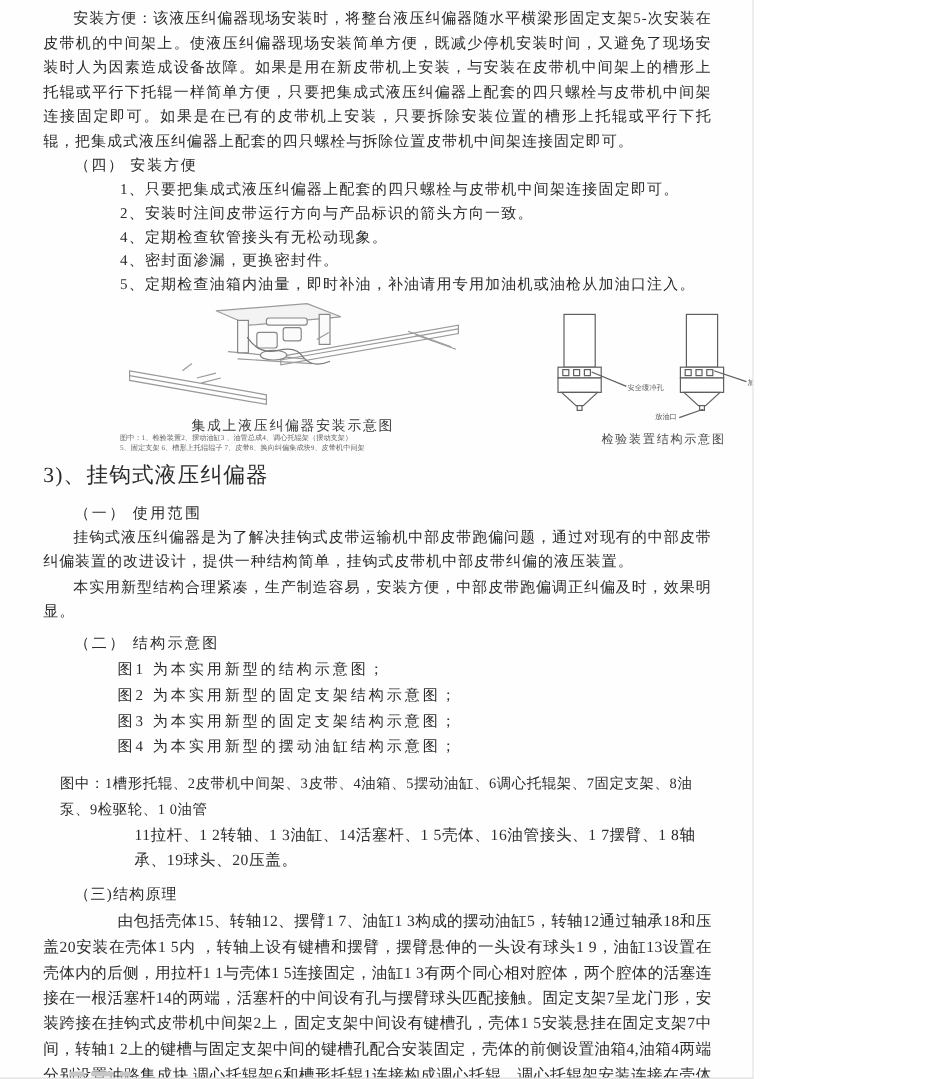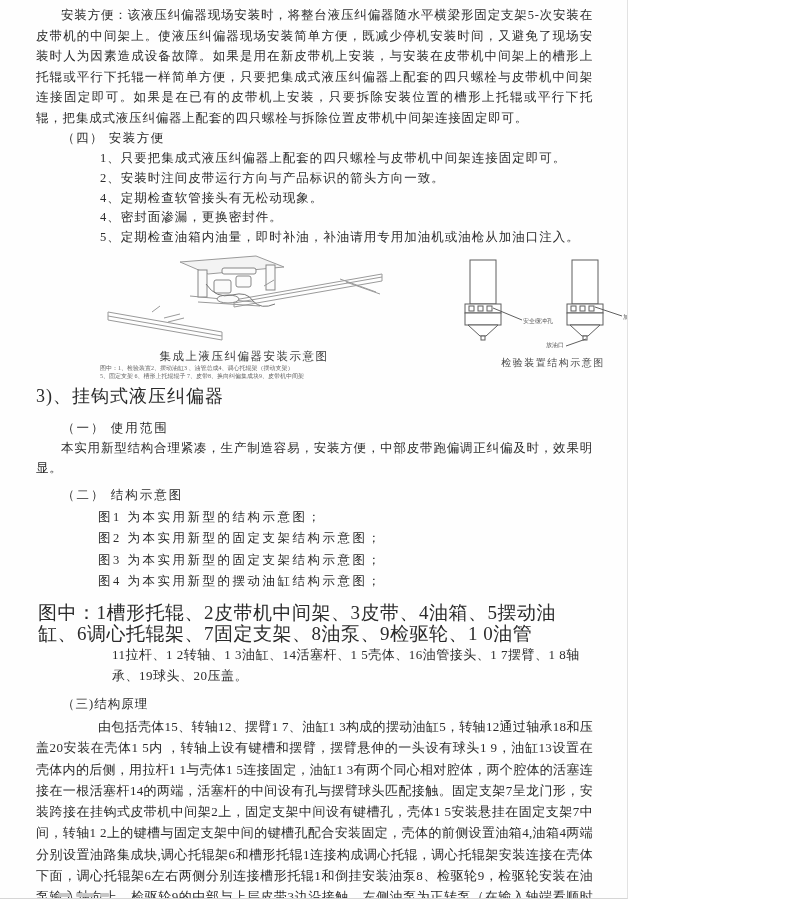--- a/index.html
+++ b/index.html
@@ -16,32 +16,32 @@
   }
   .content{padding:5px 34px 0 36px;}
   p{margin:0;}
   .body-par{
     font-size:12.5px;line-height:20.5px;letter-spacing:0.8px;
     text-align:justify;text-indent:2em;
   }
   .sec-head4{font-size:12.5px;line-height:21px;letter-spacing:1.5px;margin-left:26px;}
   .num-list{margin-left:64px;}
   .num-item{font-size:12.5px;line-height:19.8px;letter-spacing:1px;}
-  .figures{display:flex;margin-top:6px;height:122px;}
+  .figures{display:flex;margin-top:6px;height:122px;align-items:center;}
   .fig-left{margin-left:58px;width:310px;text-align:center;}
   .fig-left .cap{font-size:11.5px;letter-spacing:1.5px;margin-top:1px;color:#3a3a3a;}
   .fig-note{font-size:6px;line-height:8px;color:#666;text-align:left;margin-left:6px;letter-spacing:0;}
   .fig-right{margin-left:44px;width:240px;text-align:center;padding-top:2px;}
   .fig-right .cap{font-size:10px;letter-spacing:1.5px;margin-top:4px;color:#4a4a4a;}
   .h-main{font-size:18px;font-weight:normal;letter-spacing:1px;margin:8px 0 10px 0;}
   .sub-head{font-size:12.5px;letter-spacing:2px;line-height:20px;margin-left:26px;}
   .fig-lines{margin-left:62px;margin-top:2px;}
   .fig-line{font-size:12.5px;line-height:21.5px;letter-spacing:2.5px;}
   .legend{margin-top:9px;}
-  .legend-l1{font-size:19px;line-height:21px;letter-spacing:0.5px;margin-left:2px;}
+  .legend-l1{font-size:12px;line-height:21px;letter-spacing:0.5px;margin-left:14px;}
   .legend-l2{font-size:13px;line-height:21px;letter-spacing:0.5px;margin-left:76px;}
   .sub3-par{
     font-size:13px;line-height:21.3px;letter-spacing:0.3px;
     text-align:justify;text-indent:62px;margin-top:2px;
   }
   .gap6{height:6px;} .gap8{height:8px;}
   .cutoff{position:absolute;left:58px;bottom:1px;height:4px;display:flex;gap:6px;}
   .cutoff span{display:inline-block;height:4px;background:#c7c7c7;border-radius:1px;}
   svg text{font-family:"Liberation Serif","DejaVu Serif",serif;fill:#555;}
 </style>
@@ -134,20 +134,21 @@
             <polygon points="197,64 219,64 209,74 207,74"></polygon>
           </g>
         </svg>
         <div class="cap">检验装置结构示意图</div>
       </div>
     </div>
 
     <div class="h-main">3)、挂钩式液压纠偏器</div>
 
     <div class="sub-head">（一） 使用范围</div>
+    <p class="body-par">挂钩式液压纠偏器是为了解决挂钩式皮带运输机中部皮带跑偏问题，通过对现有的中部皮带纠偏装置的改进设计，提供一种结构简单，挂钩式皮带机中部皮带纠偏的液压装置。</p>
     <p class="body-par">本实用新型结构合理紧凑，生产制造容易，安装方便，中部皮带跑偏调正纠偏及时，效果明显。</p>
 
     <div class="gap6"></div>
     <div class="sub-head">（二） 结构示意图</div>
     <div class="fig-lines">
       <div class="fig-line">图1 为本实用新型的结构示意图；</div>
       <div class="fig-line">图2 为本实用新型的固定支架结构示意图；</div>
       <div class="fig-line">图3 为本实用新型的固定支架结构示意图；</div>
       <div class="fig-line">图4 为本实用新型的摆动油缸结构示意图；</div>
     </div>

